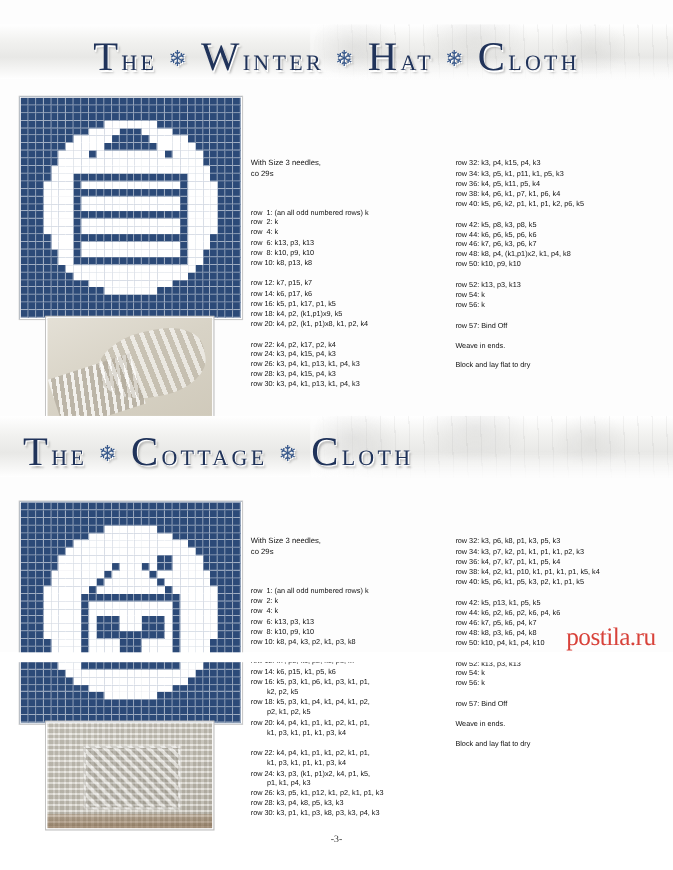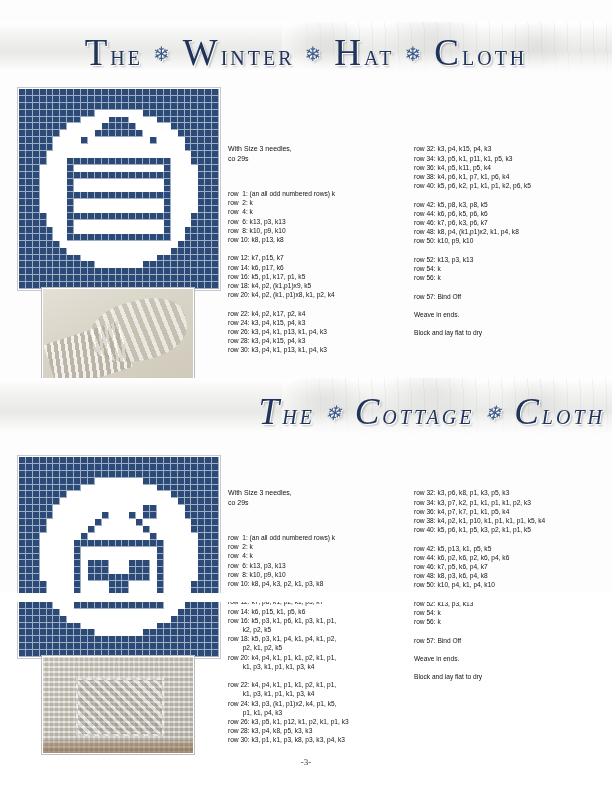--- a/index.html
+++ b/index.html
@@ -1095,21 +1095,21 @@
 row 57: Bind Off
 
 Weave in ends.
 
 Block and lay flat to dry</div>
   </div>
 
   <div class="banner" style="top:378px;height:56px;">
     <div class="banner-bg"></div>
     <div class="trees"></div>
-    <div class="banner-title" style="padding-top:12px;text-align:right;padding-left:14px;font-style:italic;">
+    <div class="banner-title" style="padding-top:12px;text-align:left;padding-left:14px;">
       <span class="word"><span class="cap">T</span><span>he</span></span><span class="flake">❄</span><span class="word"><span class="cap">C</span><span>ottage</span></span><span class="flake">❄</span><span class="word"><span class="cap">C</span><span>loth</span></span>
     </div>
   </div>
 
   <div class="chart" id="chart2" style="left: 18px; top: 456px; width: 200px; height: 200px; grid-template-columns: repeat(29, 1fr); grid-template-rows: repeat(29, 1fr);">
       <div class="cell d"></div>
       <div class="cell d"></div>
       <div class="cell d"></div>
       <div class="cell d"></div>
       <div class="cell d"></div>
@@ -2004,15 +2004,18 @@
 
 row 57: Bind Off
 
 Weave in ends.
 
 Block and lay flat to dry</div>
   </div>
 
   <div class="page-num" style="top:757px;">-3-</div>
 
+  <div class="watermark">
+    <span>postila.ru</span>
+  </div>
 
   <div class="footer-strip"></div>
 </div>
 
 </body></html>

